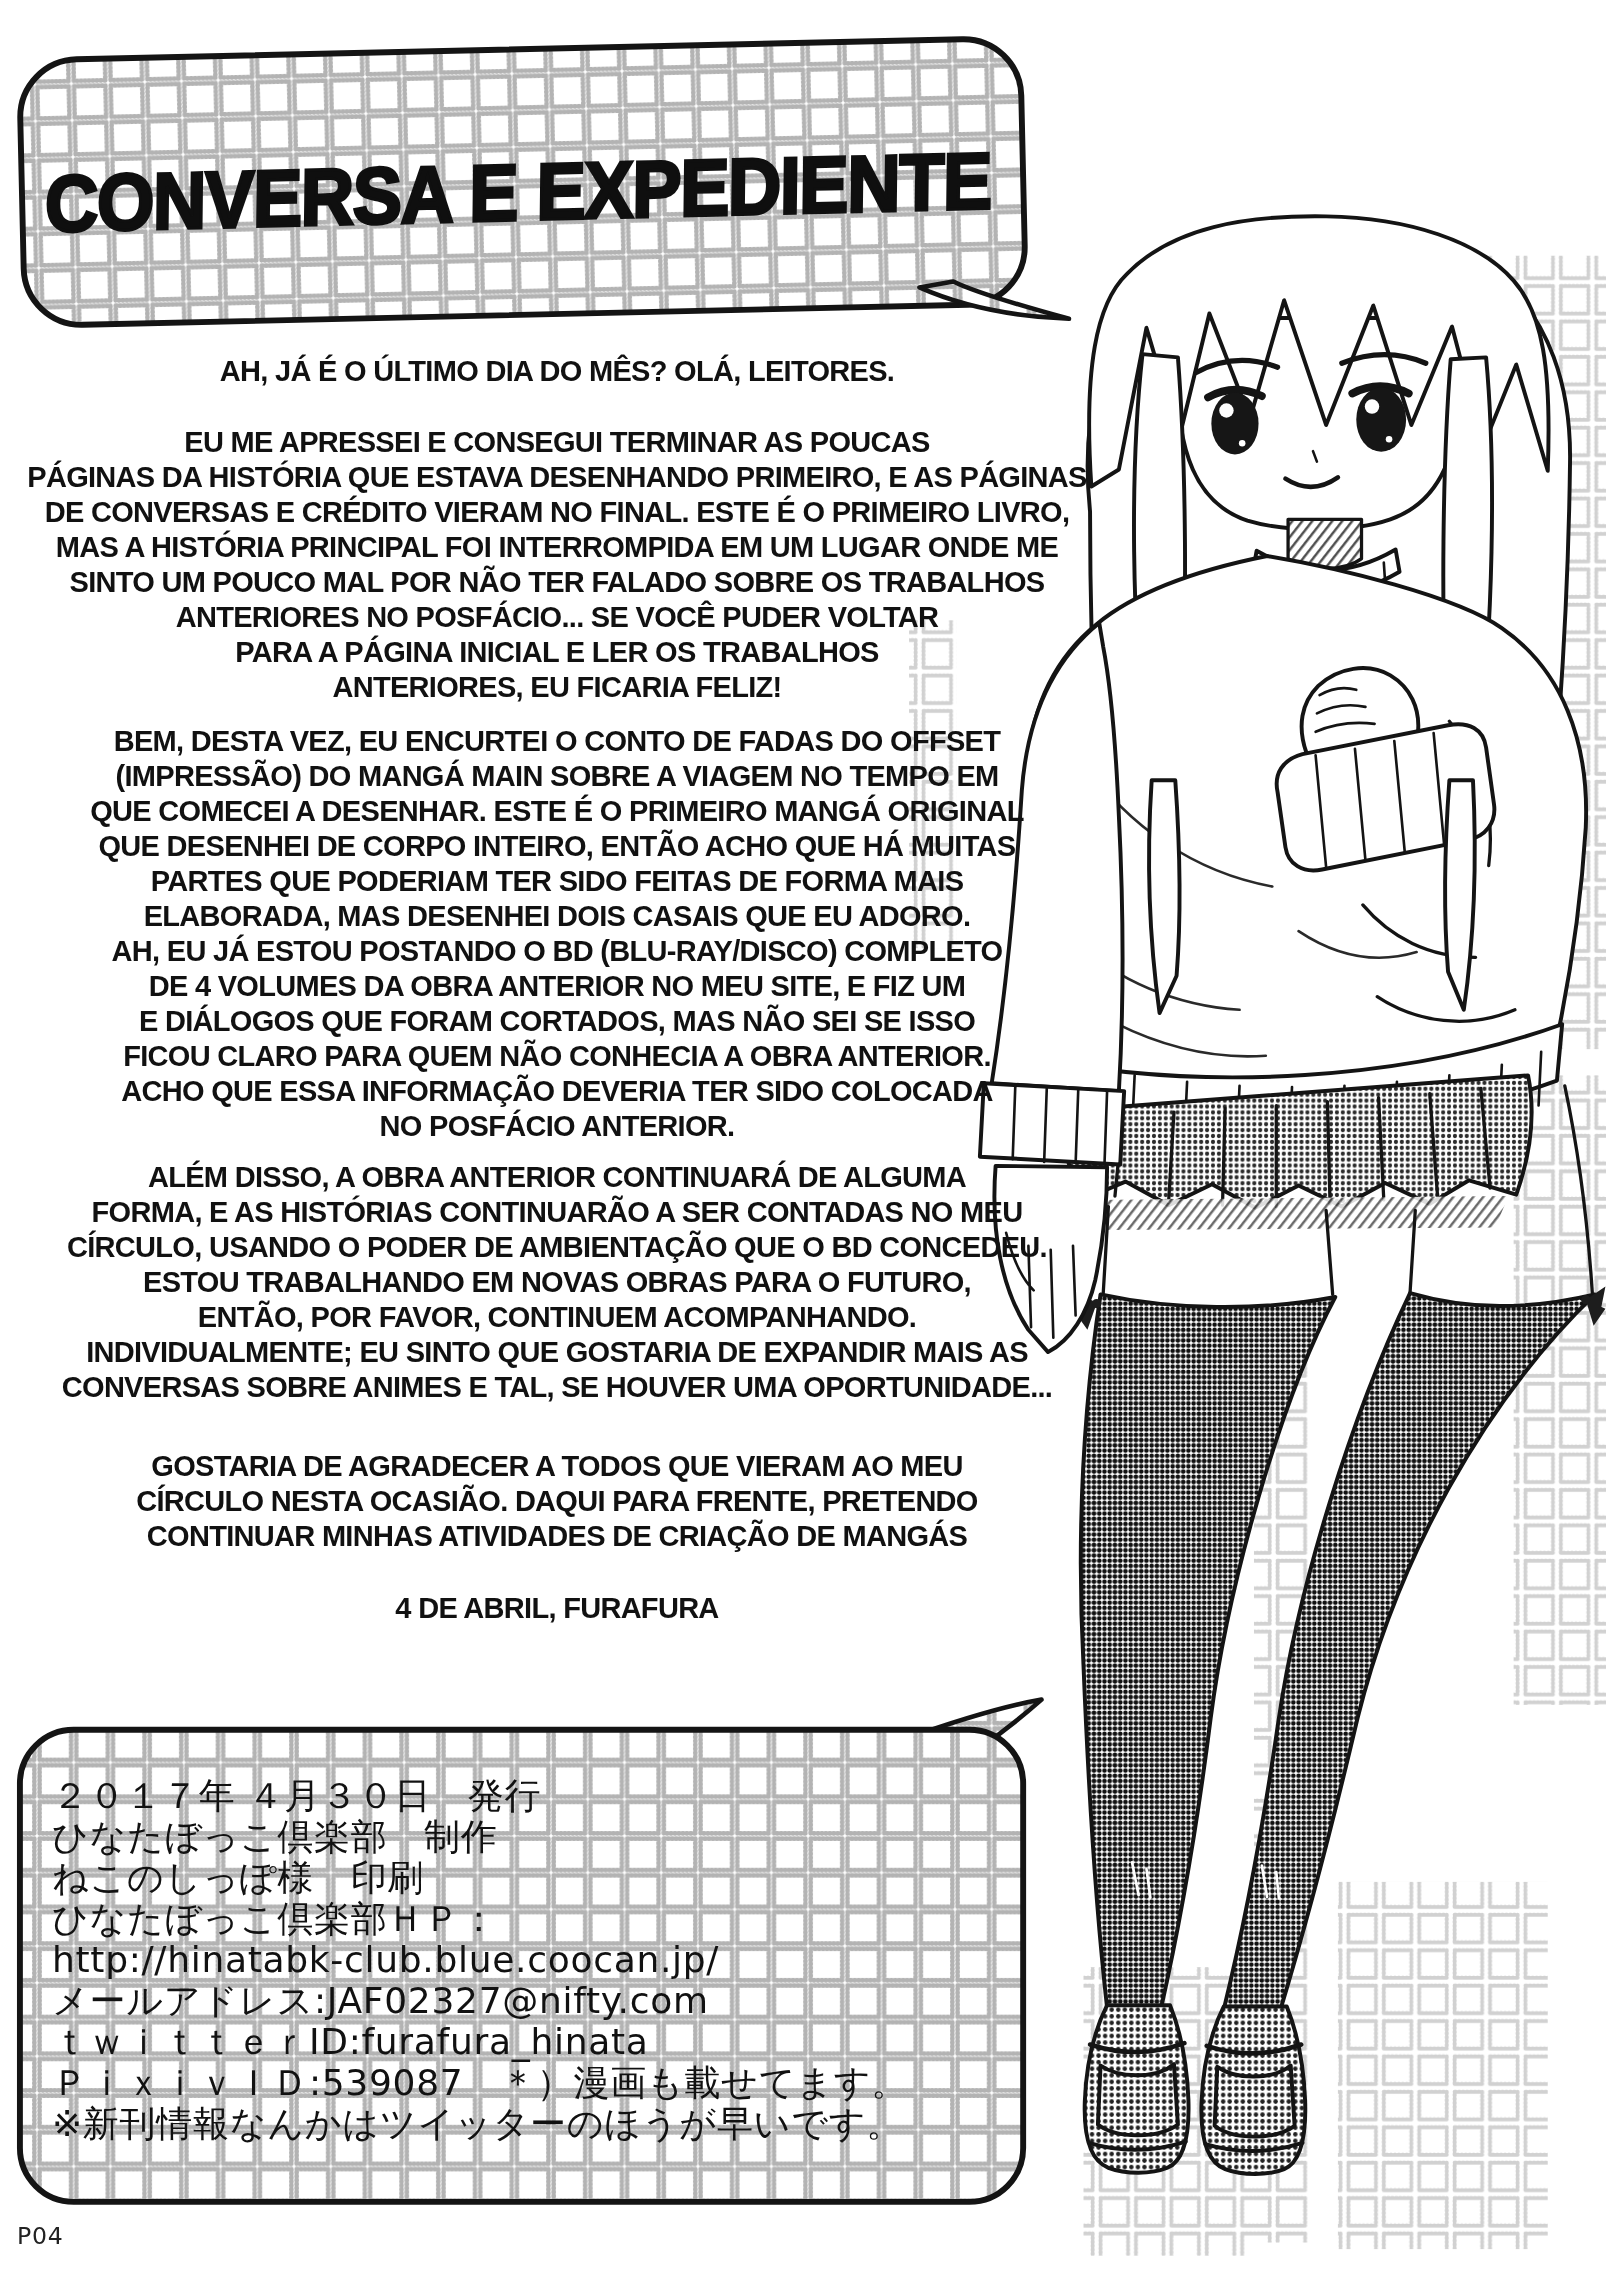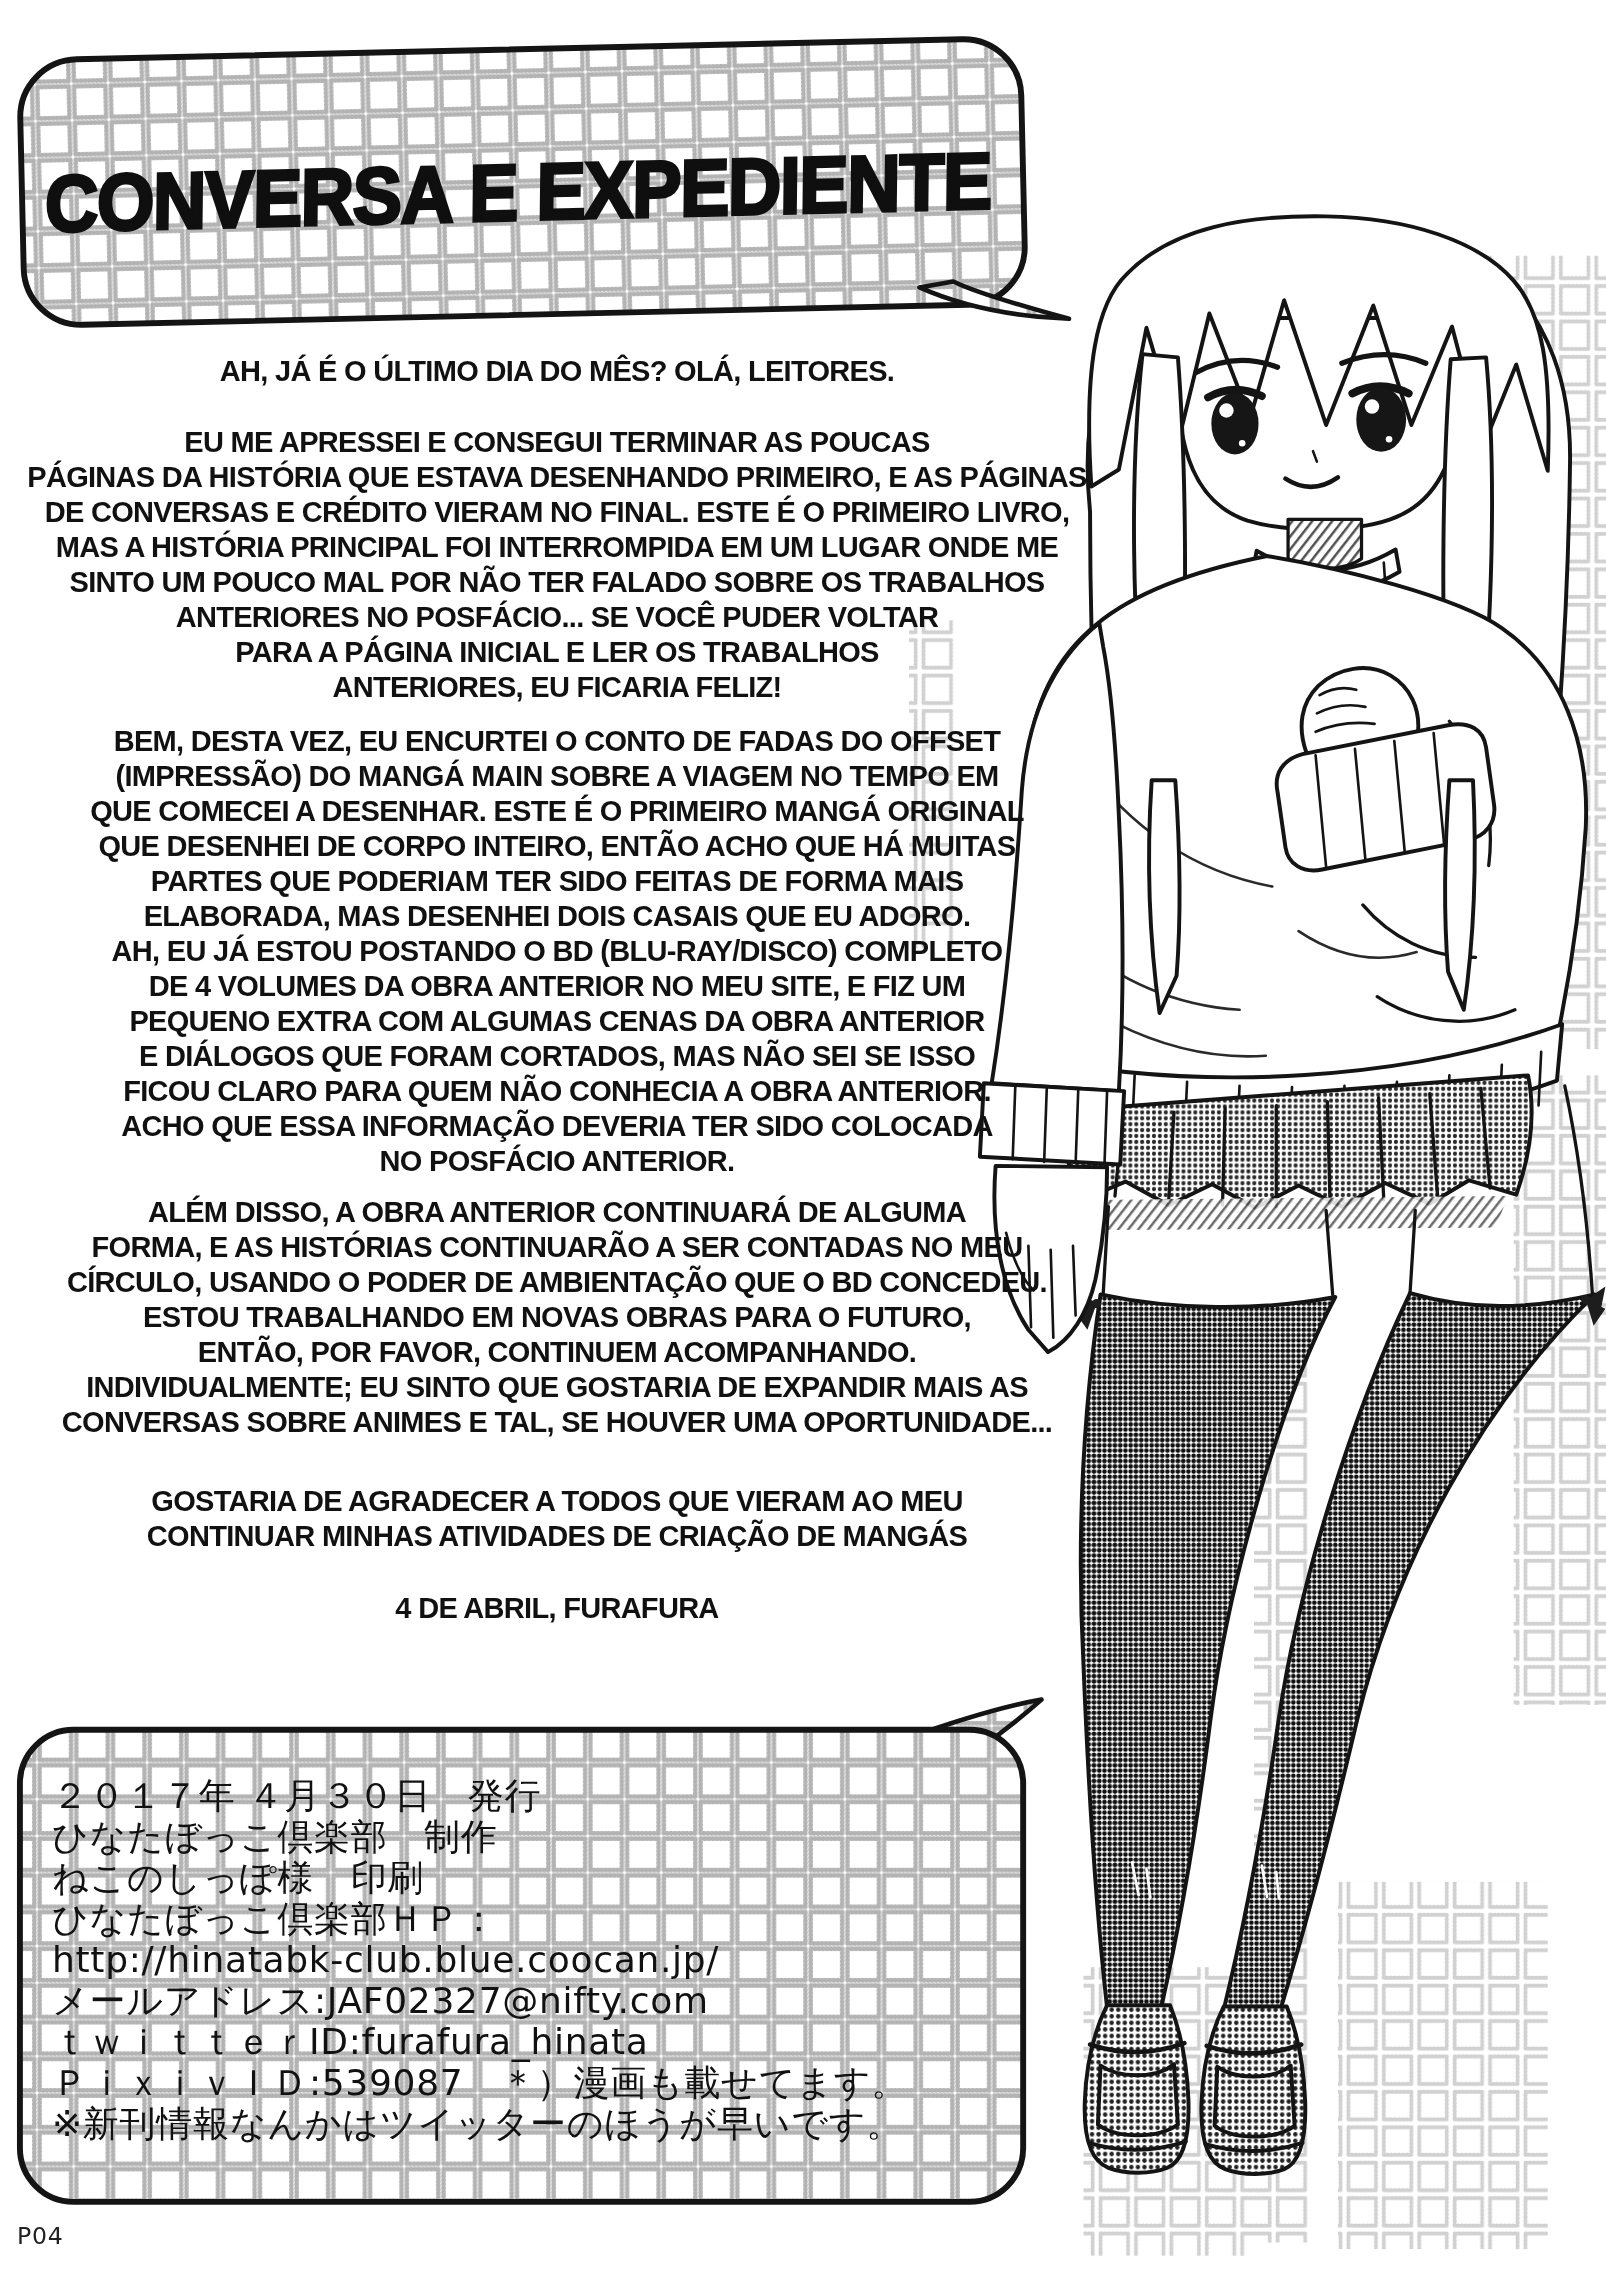--- a/index.html
+++ b/index.html
@@ -248,37 +248,37 @@
       </div>
       <div class="para">
         <div class="line">BEM, DESTA VEZ, EU ENCURTEI O CONTO DE FADAS DO OFFSET</div>
         <div class="line">(IMPRESSÃO) DO MANGÁ MAIN SOBRE A VIAGEM NO TEMPO EM</div>
         <div class="line">QUE COMECEI A DESENHAR. ESTE É O PRIMEIRO MANGÁ ORIGINAL</div>
         <div class="line">QUE DESENHEI DE CORPO INTEIRO, ENTÃO ACHO QUE HÁ MUITAS</div>
         <div class="line">PARTES QUE PODERIAM TER SIDO FEITAS DE FORMA MAIS</div>
         <div class="line">ELABORADA, MAS DESENHEI DOIS CASAIS QUE EU ADORO.</div>
         <div class="line">AH, EU JÁ ESTOU POSTANDO O BD (BLU-RAY/DISCO) COMPLETO</div>
         <div class="line">DE 4 VOLUMES DA OBRA ANTERIOR NO MEU SITE, E FIZ UM</div>
-        <div class="line">PEQUENO EXTRA COM ALGUMAS CENAS DA OBRA ANTERIOR</div>
         <div class="line">E DIÁLOGOS QUE FORAM CORTADOS, MAS NÃO SEI SE ISSO</div>
         <div class="line">FICOU CLARO PARA QUEM NÃO CONHECIA A OBRA ANTERIOR.</div>
         <div class="line">ACHO QUE ESSA INFORMAÇÃO DEVERIA TER SIDO COLOCADA</div>
         <div class="line">NO POSFÁCIO ANTERIOR.</div>
       </div>
       <div class="para">
         <div class="line">ALÉM DISSO, A OBRA ANTERIOR CONTINUARÁ DE ALGUMA</div>
         <div class="line">FORMA, E AS HISTÓRIAS CONTINUARÃO A SER CONTADAS NO MEU</div>
         <div class="line">CÍRCULO, USANDO O PODER DE AMBIENTAÇÃO QUE O BD CONCEDEU.</div>
         <div class="line">ESTOU TRABALHANDO EM NOVAS OBRAS PARA O FUTURO,</div>
         <div class="line">ENTÃO, POR FAVOR, CONTINUEM ACOMPANHANDO.</div>
         <div class="line">INDIVIDUALMENTE; EU SINTO QUE GOSTARIA DE EXPANDIR MAIS AS</div>
         <div class="line">CONVERSAS SOBRE ANIMES E TAL, SE HOUVER UMA OPORTUNIDADE...</div>
       </div>
       <div class="para">
         <div class="line">GOSTARIA DE AGRADECER A TODOS QUE VIERAM AO MEU</div>
+        <div class="line">CÍRCULO NESTA OCASIÃO. DAQUI PARA FRENTE, PRETENDO</div>
         <div class="line">CONTINUAR MINHAS ATIVIDADES DE CRIAÇÃO DE MANGÁS</div>
       </div>
       <div class="para">
         <div class="line">4 DE ABRIL, FURAFURA</div>
       </div>
     </div>
 
   <div class="colophon">
       <div class="line">２０１７年 ４月３０日　発行</div>
       <div class="line">ひなたぼっこ倶楽部　制作</div>

